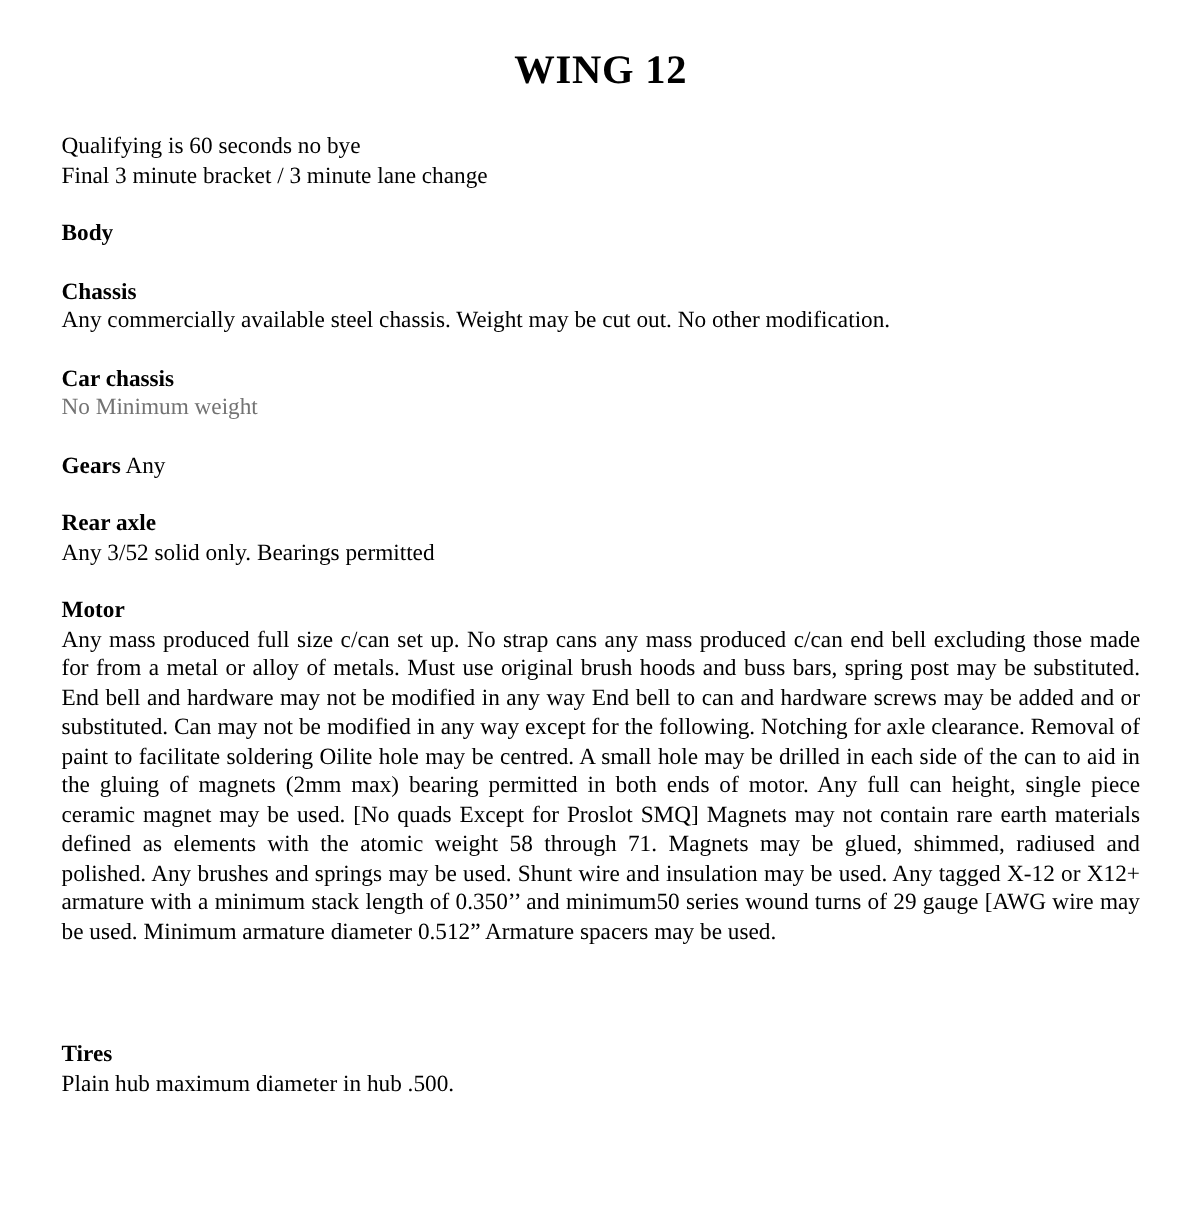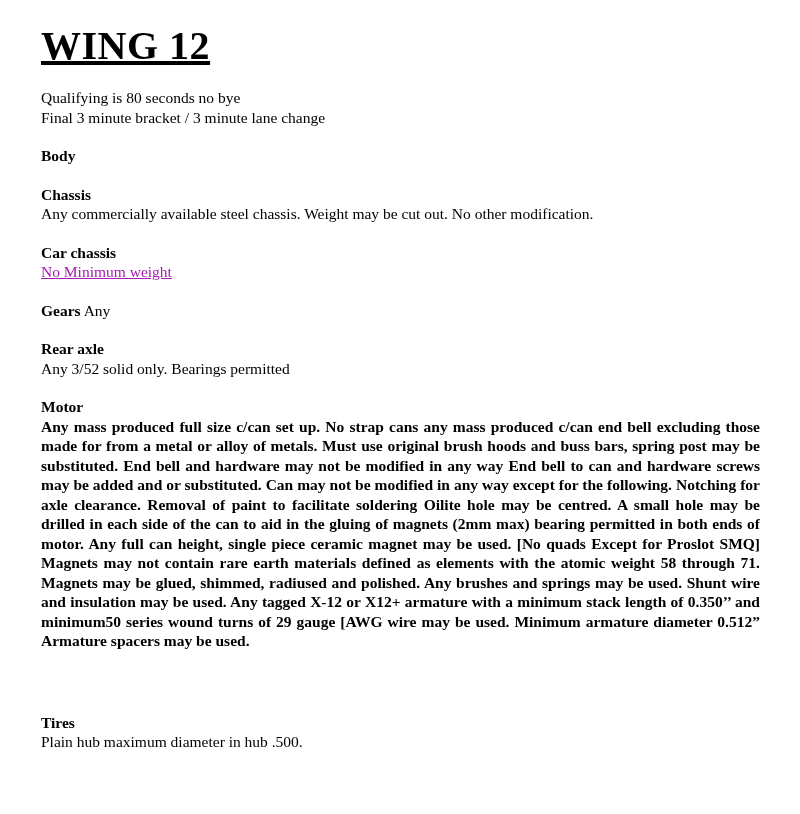--- a/index.html
+++ b/index.html
@@ -12,63 +12,63 @@
     font-size: 15.5px;
     line-height: 19.5px;
     overflow: hidden;
   }
   .page {
     padding: 0 40px 0 41px;
     box-sizing: border-box;
     width: 800px;
   }
   .doc-title {
+    text-align: center;
     font-weight: bold;
-    font-size: 40px;
+    font-size: 27px;
     line-height: 36px;
     margin: 28px 0 24px 0;
     letter-spacing: 0.5px;
-    text-decoration: underline;
   }
   .sections .section { margin-top: 19px; }
   .sections .section:first-child { margin-top: 0; }
   .sections .section.extra-space { margin-top: 62px; }
   .heading { font-weight: bold; }
   .inline-text { font-weight: normal; margin-top: 41px; }
   .section-body .line { white-space: pre-wrap; }
-  .section.justified .para { text-align: justify; font-weight: bold; }
+  .section.justified .para { text-align: justify; }
 </style>
 </head>
 <body>
 
 <div class="page">
   <h1 class="doc-title">WING 12</h1>
   <main class="sections">
   <section class="section">
     <div class="section-body">
-          <div class="line">Qualifying is 80 seconds no bye</div>
+          <div class="line">Qualifying is 60 seconds no bye</div>
           <div class="line">Final 3 minute bracket / 3 minute lane change</div>
         </div>
   </section>
 
   <section class="section">
     <div class="heading-line"><span class="heading">Body</span></div>
   </section>
 
   <section class="section">
     <div class="heading-line"><span class="heading">Chassis</span></div>
     <div class="section-body">
           <div class="line">Any commercially available steel chassis. Weight may be cut out. No other modification.</div>
         </div>
   </section>
 
   <section class="section">
     <div class="heading-line"><span class="heading">Car chassis</span></div>
     <div class="section-body">
-          <div class="line" style="color: #a21caf; text-decoration: underline;">No Minimum weight</div>
+          <div class="line" style="color: #737373;">No Minimum weight</div>
         </div>
   </section>
 
   <section class="section">
     <div class="heading-line"><span class="heading">Gears</span><span class="inline-text"> Any</span></div>
 
   </section>
 
   <section class="section">
     <div class="heading-line"><span class="heading">Rear axle</span></div>

